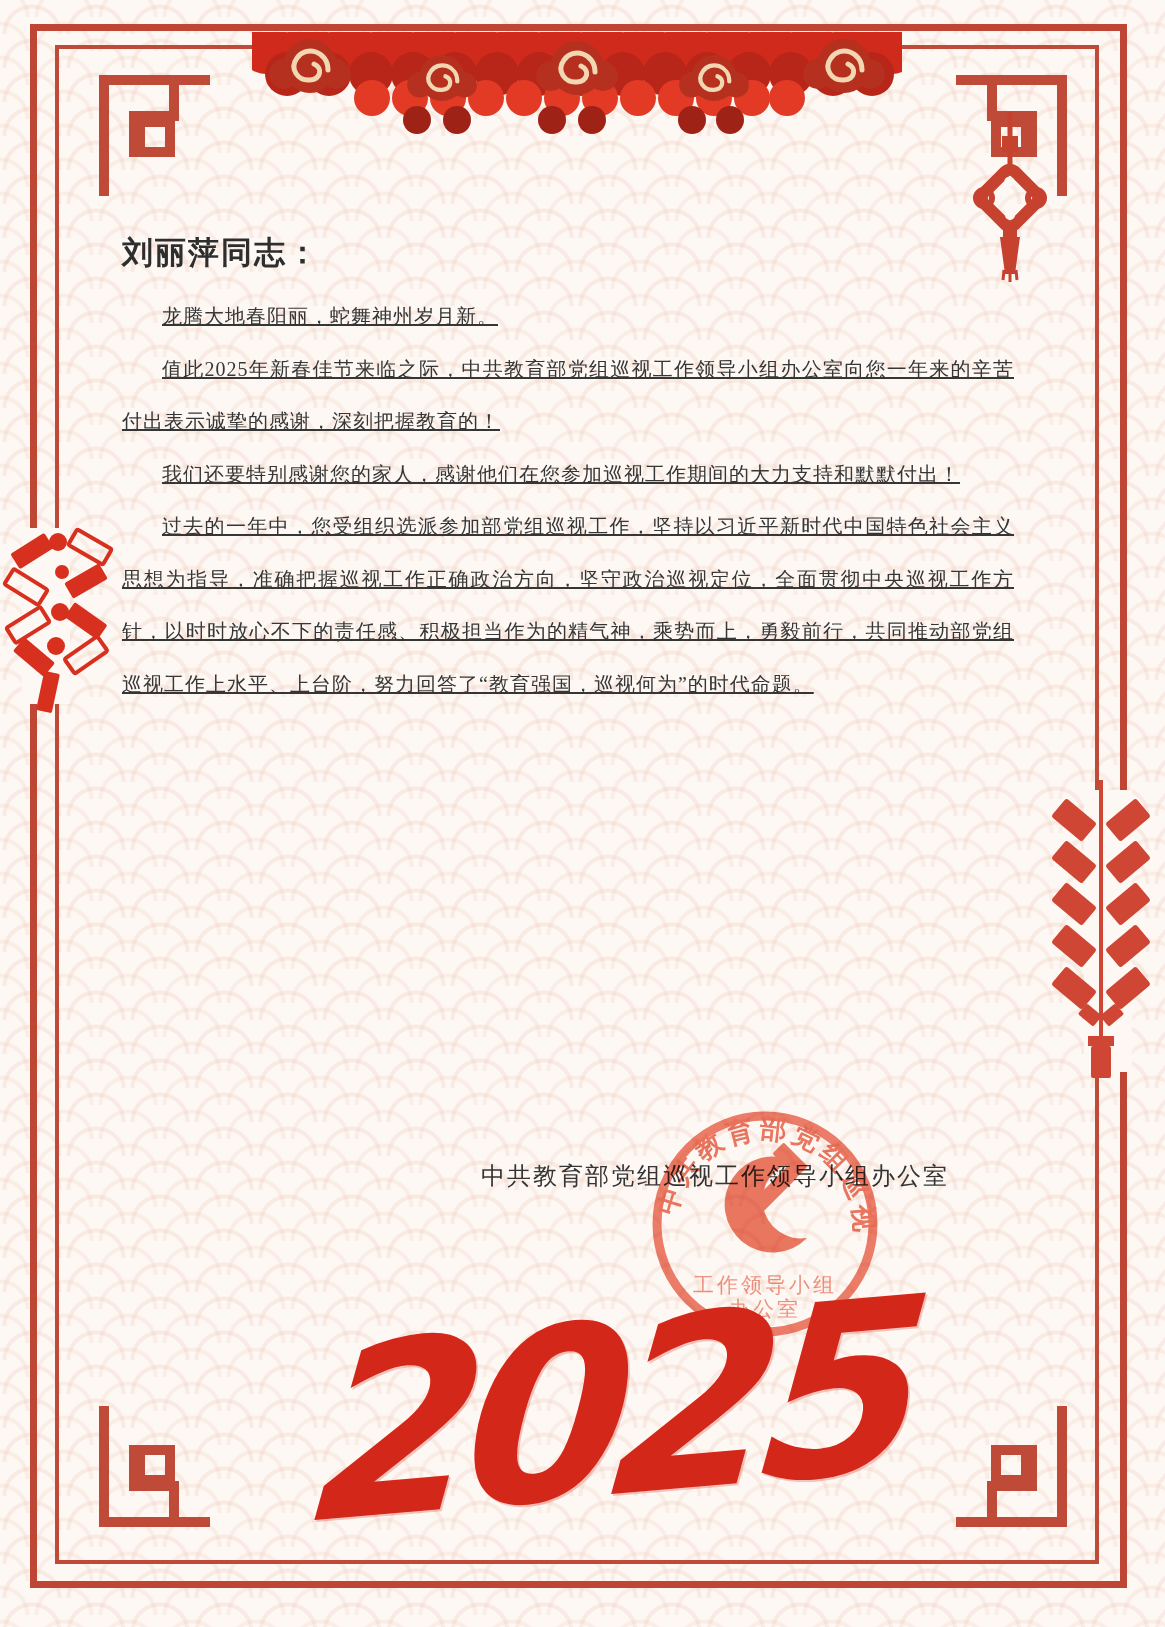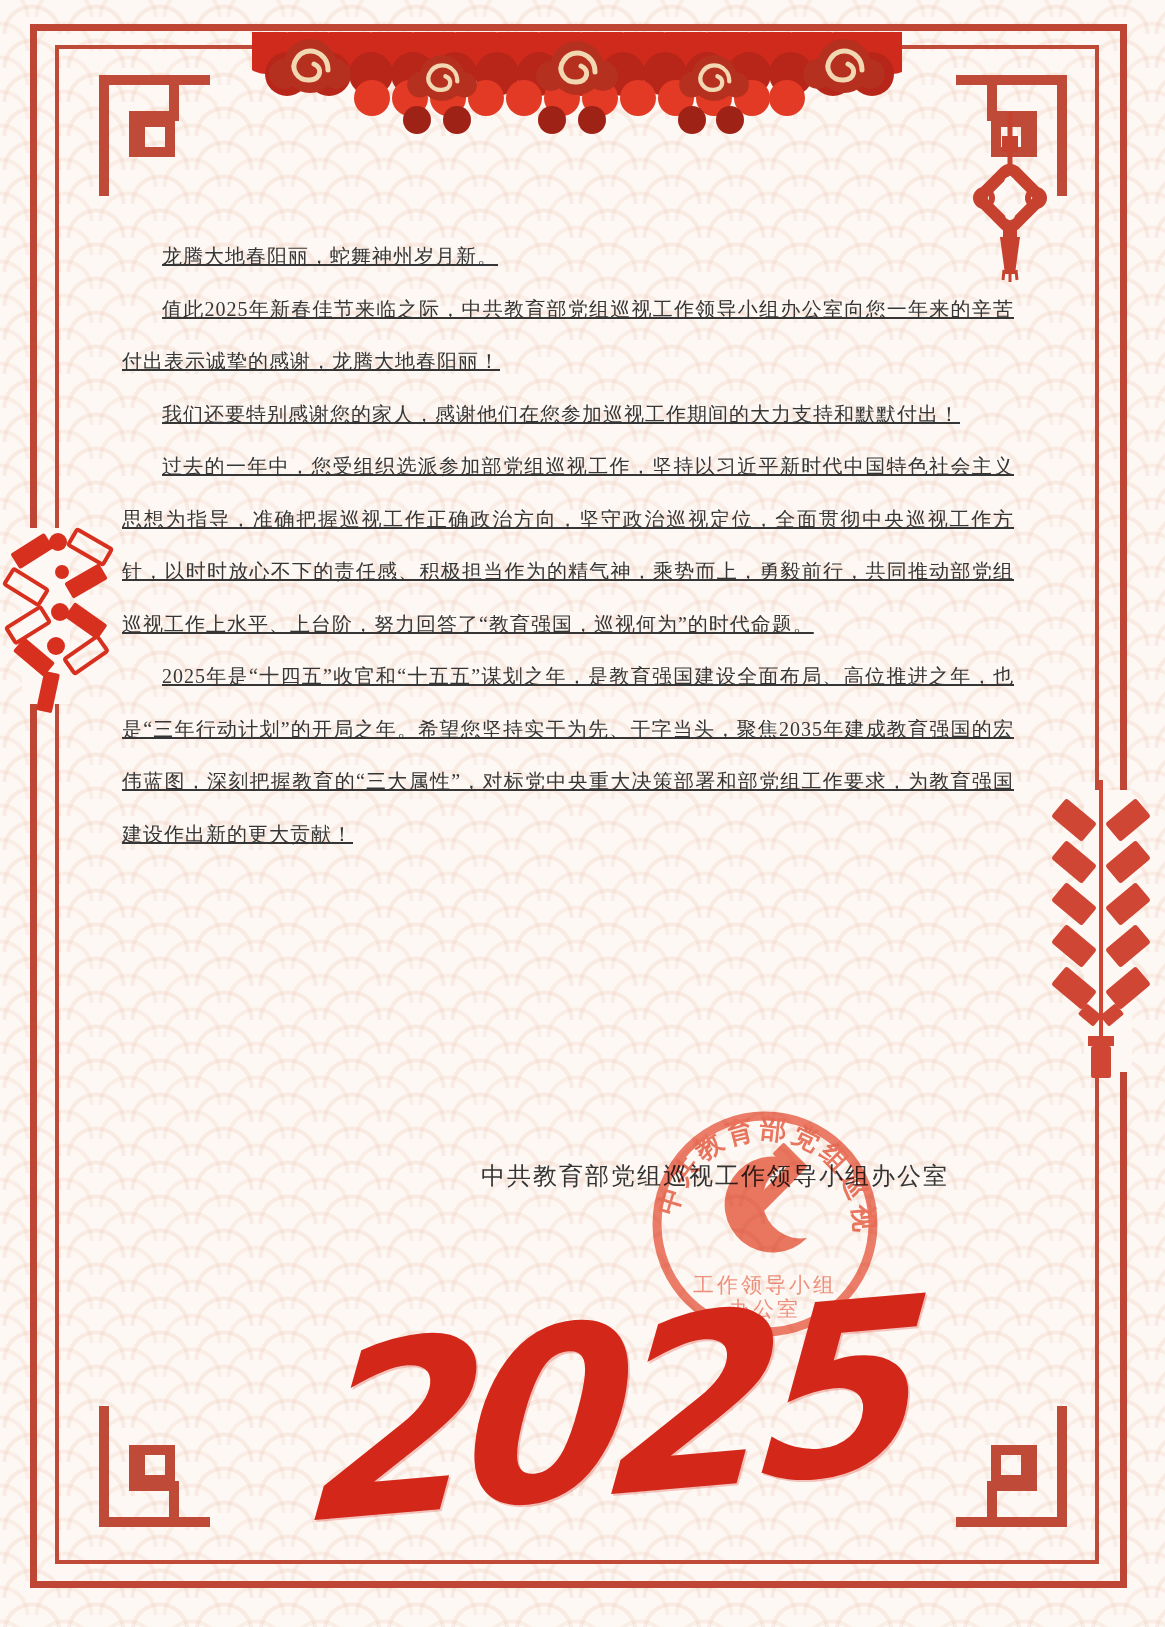--- a/index.html
+++ b/index.html
@@ -225,25 +225,25 @@
         <rect x="70" y="196" width="40" height="24" rx="3" transform="rotate(-40 90 208)"></rect>
         <rect x="42" y="228" width="20" height="14" rx="2" transform="rotate(40 52 235)"></rect>
         <rect x="64" y="228" width="20" height="14" rx="2" transform="rotate(-40 74 235)"></rect>
         <rect x="50" y="256" width="26" height="10"></rect>
         <rect x="53" y="266" width="20" height="32" rx="2"></rect>
       </g>
     </g>
   </svg>
 
   <div class="letter">
+    <p class="recipient">刘丽萍同志：</p>
     <p class="body-par">龙腾大地春阳丽，蛇舞神州岁月新。</p>
-    <p class="body-par">值此2025年新春佳节来临之际，中共教育部党组巡视工作领导小组办公室向您一年来的辛苦付出表示诚挚的感谢，龙腾大地春阳丽！</p>
+    <p class="body-par">值此2025年新春佳节来临之际，中共教育部党组巡视工作领导小组办公室向您一年来的辛苦付出表示诚挚的感谢，深刻把握教育的！</p>
     <p class="body-par">我们还要特别感谢您的家人，感谢他们在您参加巡视工作期间的大力支持和默默付出！</p>
     <p class="body-par">过去的一年中，您受组织选派参加部党组巡视工作，坚持以习近平新时代中国特色社会主义思想为指导，准确把握巡视工作正确政治方向，坚守政治巡视定位，全面贯彻中央巡视工作方针，以时时放心不下的责任感、积极担当作为的精气神，乘势而上，勇毅前行，共同推动部党组巡视工作上水平、上台阶，努力回答了“教育强国，巡视何为”的时代命题。</p>
-    <p class="body-par">2025年是“十四五”收官和“十五五”谋划之年，是教育强国建设全面布局、高位推进之年，也是“三年行动计划”的开局之年。希望您坚持实干为先、干字当头，聚焦2035年建成教育强国的宏伟蓝图，深刻把握教育的“三大属性”，对标党中央重大决策部署和部党组工作要求，为教育强国建设作出新的更大贡献！</p>
   </div>
 
   <div class="signature">
     <p class="org">中共教育部党组巡视工作领导小组办公室</p>
   </div>
 
   <svg class="seal" viewBox="0 0 240 245">
     <defs>
       <path id="sealArc" d="M 30 128 A 90 90 0 0 1 210 128" fill="none"></path>
     </defs>

